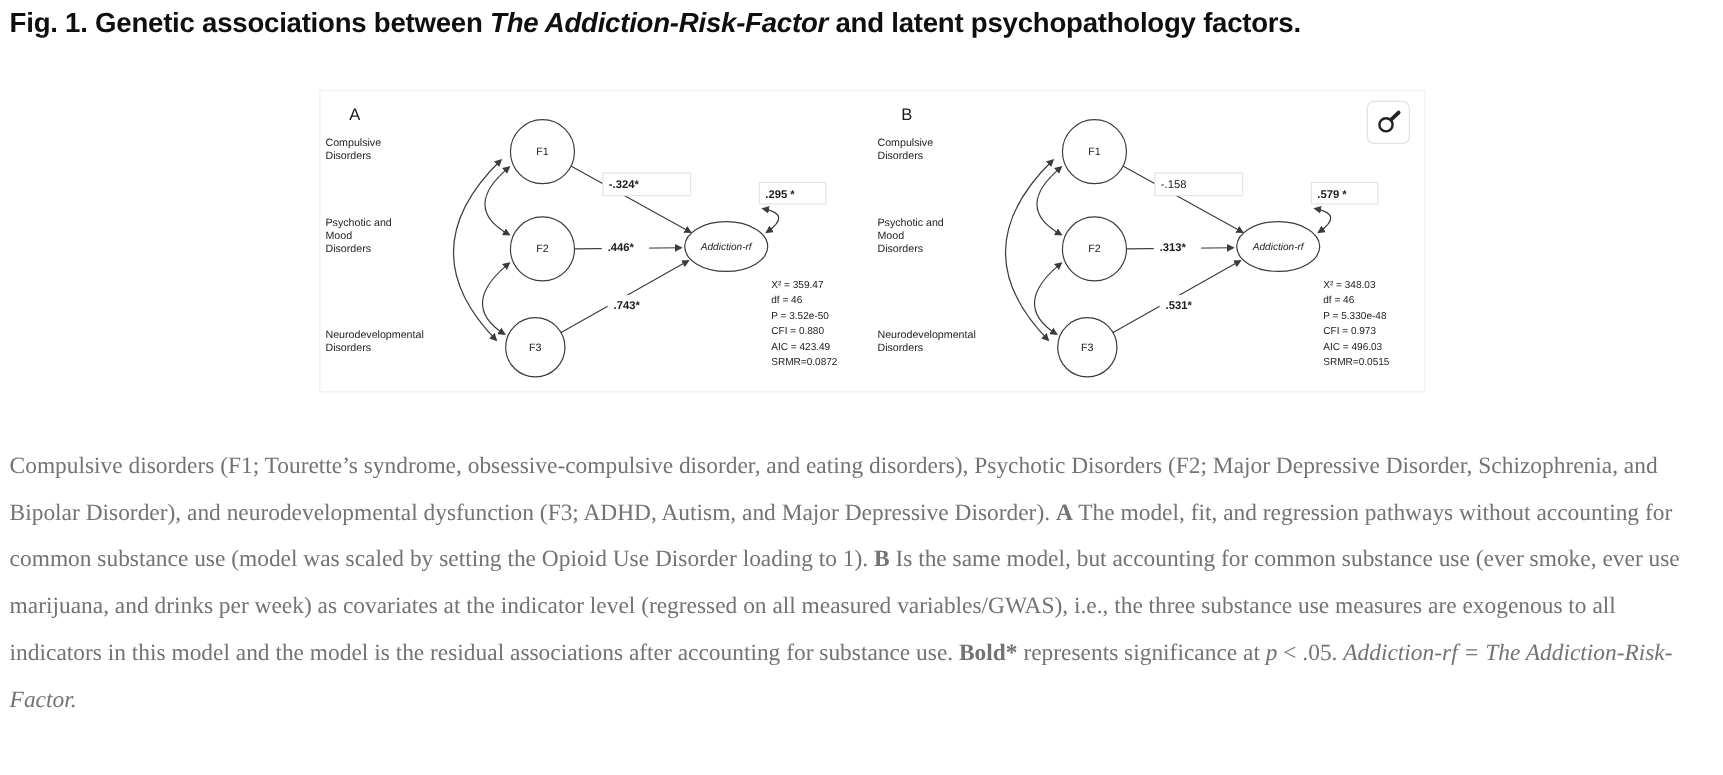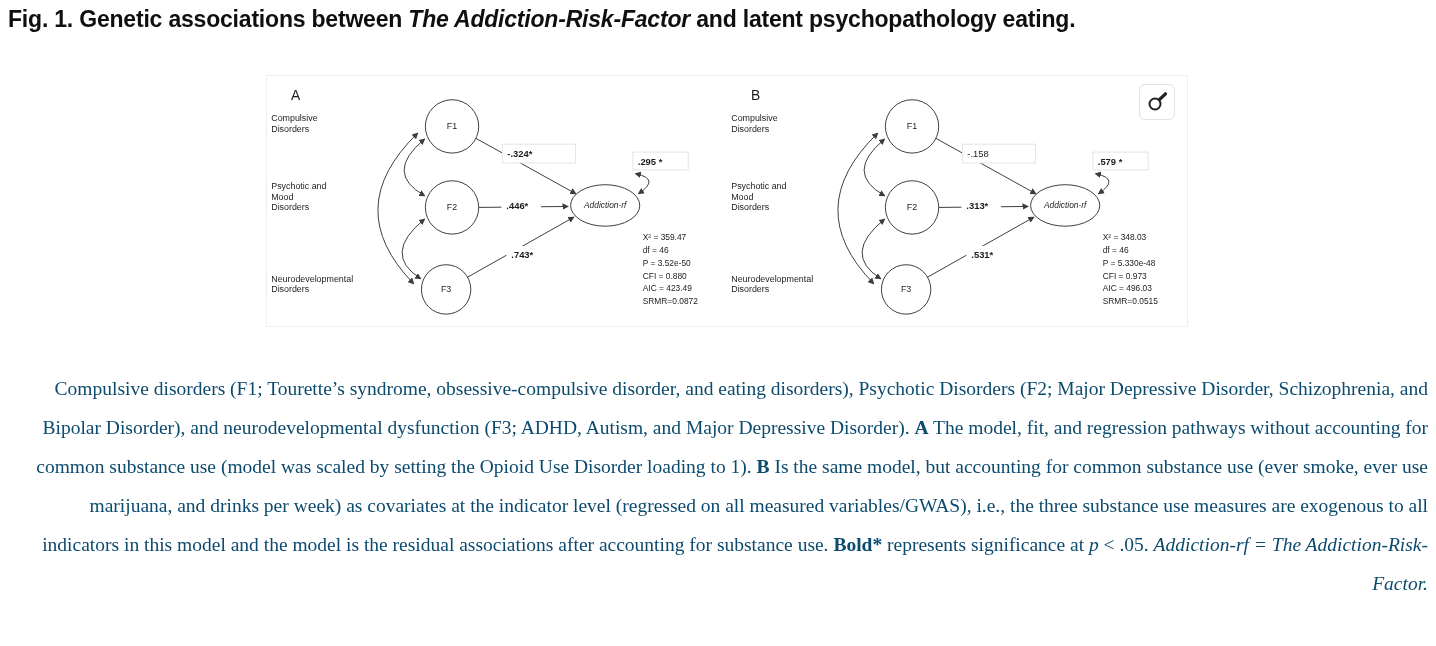--- a/index.html
+++ b/index.html
@@ -26,21 +26,21 @@
   #panelB { left:462px; }
 
   .zoom-btn {
     position:absolute; top:8px; right:12px; width:36px; height:36px;
     border:1px solid #e2e2e2; border-radius:6px; background:#fff;
     display:flex; align-items:center; justify-content:center; cursor:pointer;
   }
 
   .caption {
     margin:42px 0 0 0; max-width:1424px;
-    font-size:19.5px; line-height:39px; color:#0c4a6e;text-align:right;
+    font-size:19.5px; line-height:39px; color:#737373;
   }
   .caption b { font-weight:700; }
   .caption i { font-style:italic; }
 
   svg text { font-family:"Liberation Sans", sans-serif; fill:#1c1c1c; }
   .panel-label { font-size:14px; }
   .flabel { font-size:9px; }
   .node-label { font-size:9px; text-anchor:middle; }
   .latent-label { font-size:8.5px; font-style:italic; text-anchor:middle; }
   .coef { font-size:9.5px; font-weight:700; }
@@ -49,21 +49,21 @@
   .shape { fill:#fff; stroke:#3c3c3c; stroke-width:1; }
   .arrow { fill:none; stroke:#3c3c3c; stroke-width:1; }
   .lbox { fill:#ffffff; stroke:#e4e4e4; stroke-width:1; }
   .wbox { fill:#ffffff; stroke:none; }
 </style>
 </head>
 <body>
 
 <div class="page">
 
-  <h1 class="fig-title"><span>Fig. 1. Genetic associations between </span><em>The Addiction-Risk-Factor</em><span> and latent psychopathology eating.</span></h1>
+  <h1 class="fig-title"><span>Fig. 1. Genetic associations between </span><em>The Addiction-Risk-Factor</em><span> and latent psychopathology factors.</span></h1>
 
   <div class="figure-wrap">
 
     <svg id="panelA" class="panel-svg" width="455" height="247" viewBox="0 0 460 250">
       <defs>
         <marker id="arwA" viewBox="0 0 10 10" refX="8" refY="5" markerWidth="6.5" markerHeight="6.5" orient="auto-start-reverse">
           <path d="M0,0 L10,5 L0,10 z" fill="#3c3c3c"></path>
         </marker>
       </defs>
 

